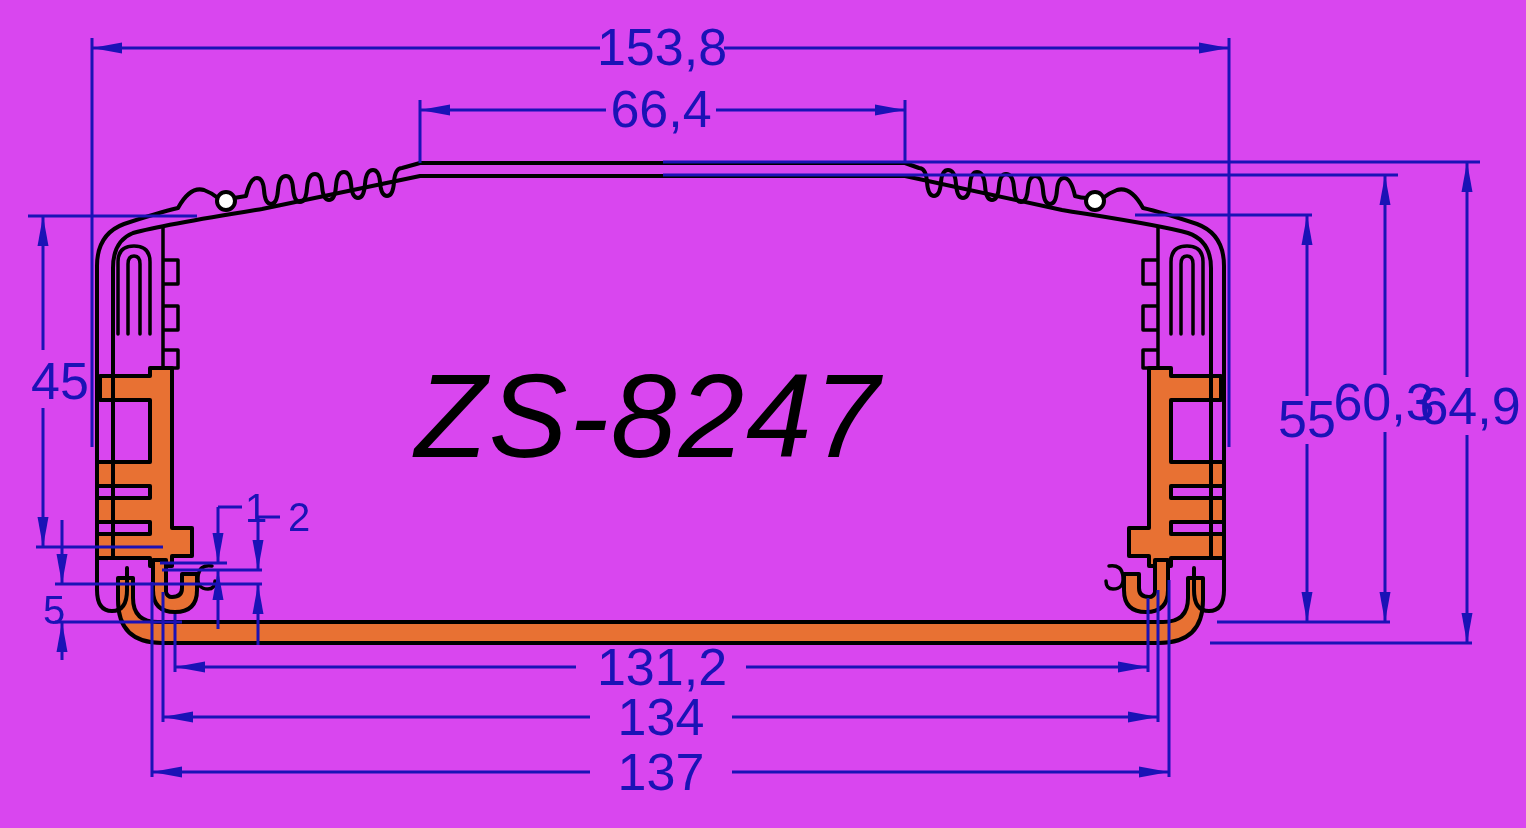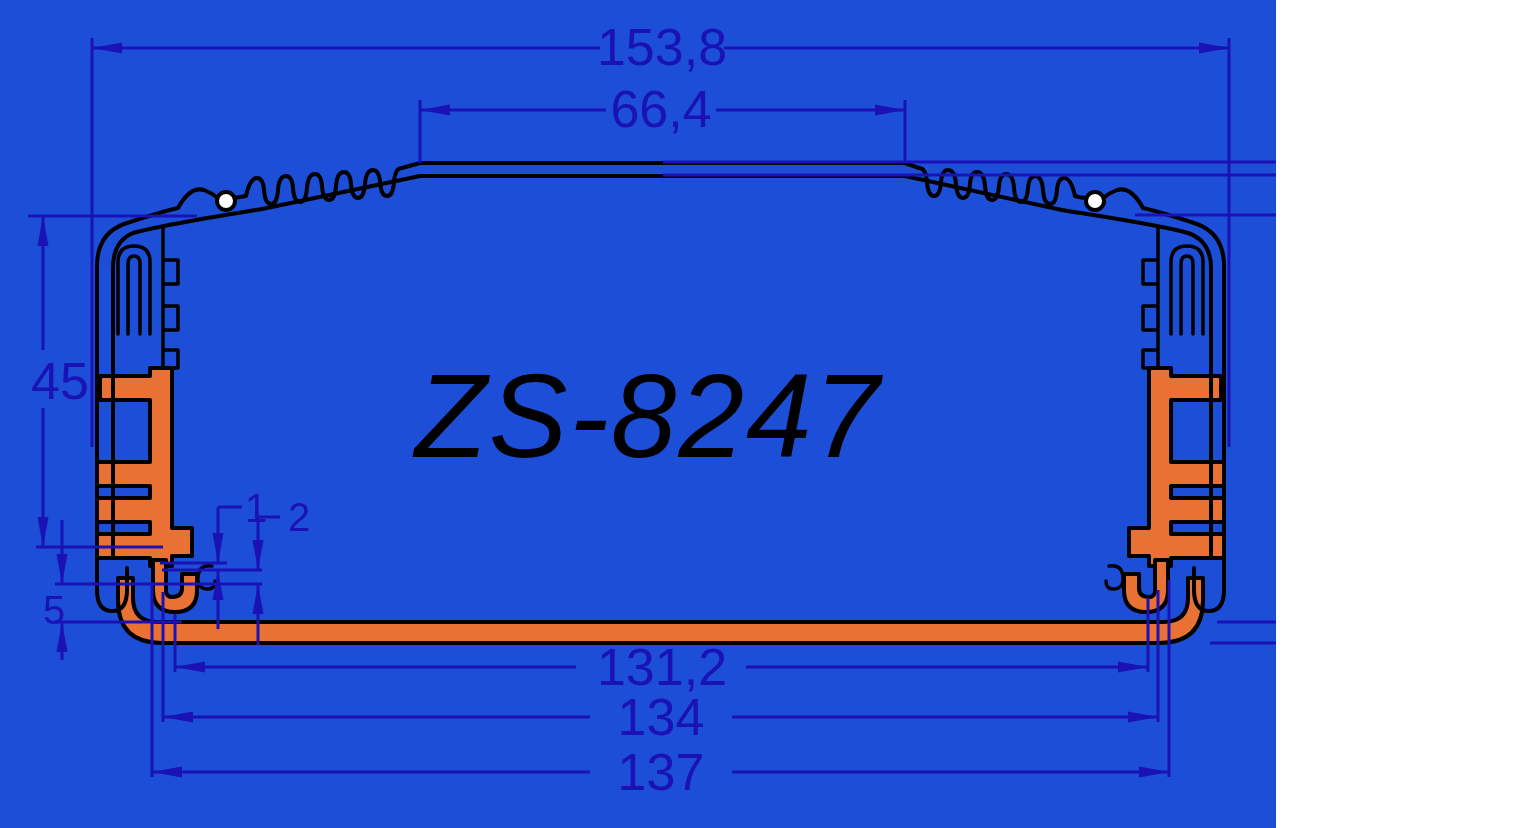--- a/index.html
+++ b/index.html
@@ -1,16 +1,16 @@
 <!DOCTYPE html>
 <html><head>
 <meta charset="utf-8">
 <style>
   html, body { margin: 0; padding: 0; background: #ffffff; }
-  .canvas-wrap { width: 1276px; height: 828px; background: #1d4ed8; overflow: hidden; }
+  .canvas-wrap { width: 1526px; height: 828px; background: #d946ef; overflow: hidden; }
   svg { display: block; font-family: "Liberation Sans", sans-serif; }
   .outline   { fill: none; stroke: #000000; stroke-width: 4; stroke-linejoin: round; stroke-linecap: round; }
   .outline-thin { fill: none; stroke: #000000; stroke-width: 3.5; stroke-linejoin: round; stroke-linecap: round; }
   .orange    { fill: #E87133; stroke: #000000; stroke-width: 4; stroke-linejoin: round; }
   .dimline   { fill: none; stroke: #1B12B6; stroke-width: 3; stroke-linecap: butt; }
   .arrow     { fill: #1B12B6; stroke: none; }
   .dim-label { fill: #1B12B6; font-size: 52px; text-anchor: middle; }
   .dim-label-sm { fill: #1B12B6; font-size: 40px; text-anchor: middle; }
   .title-label { fill: #000000; font-size: 118px; font-style: italic; text-anchor: middle; letter-spacing: 2px; }
   .notch { fill: #ffffff; stroke: #000000; stroke-width: 4; }

